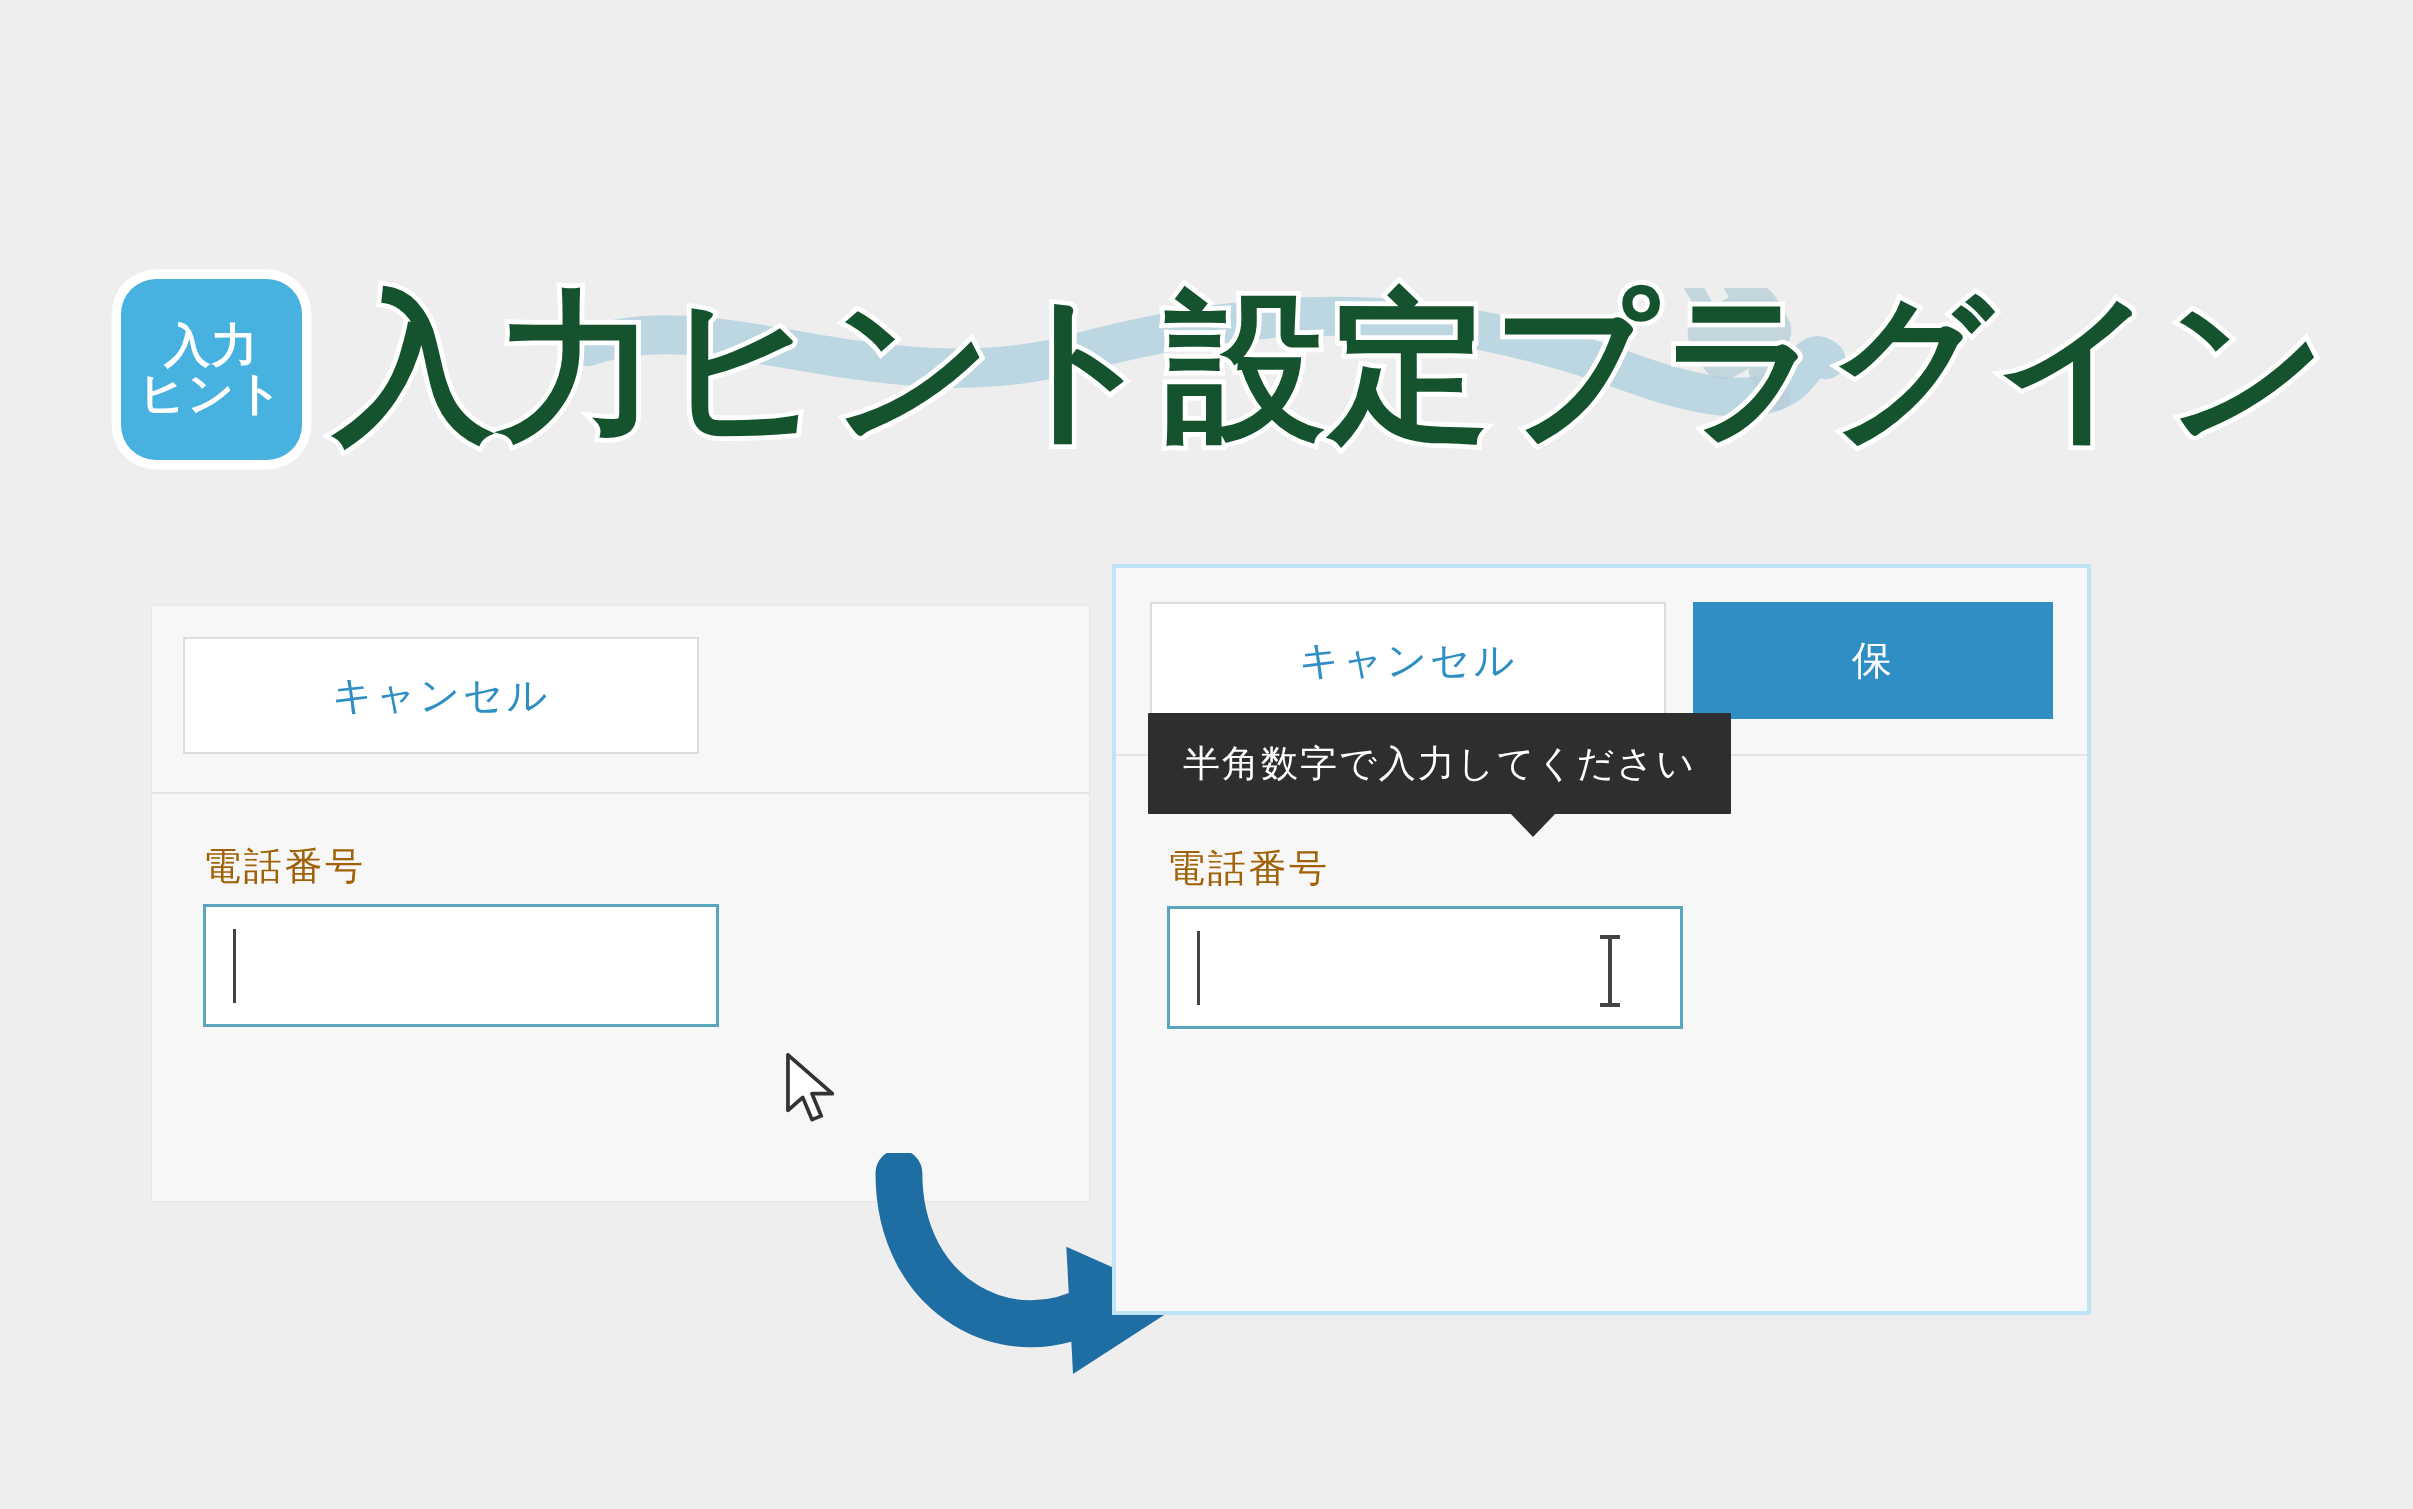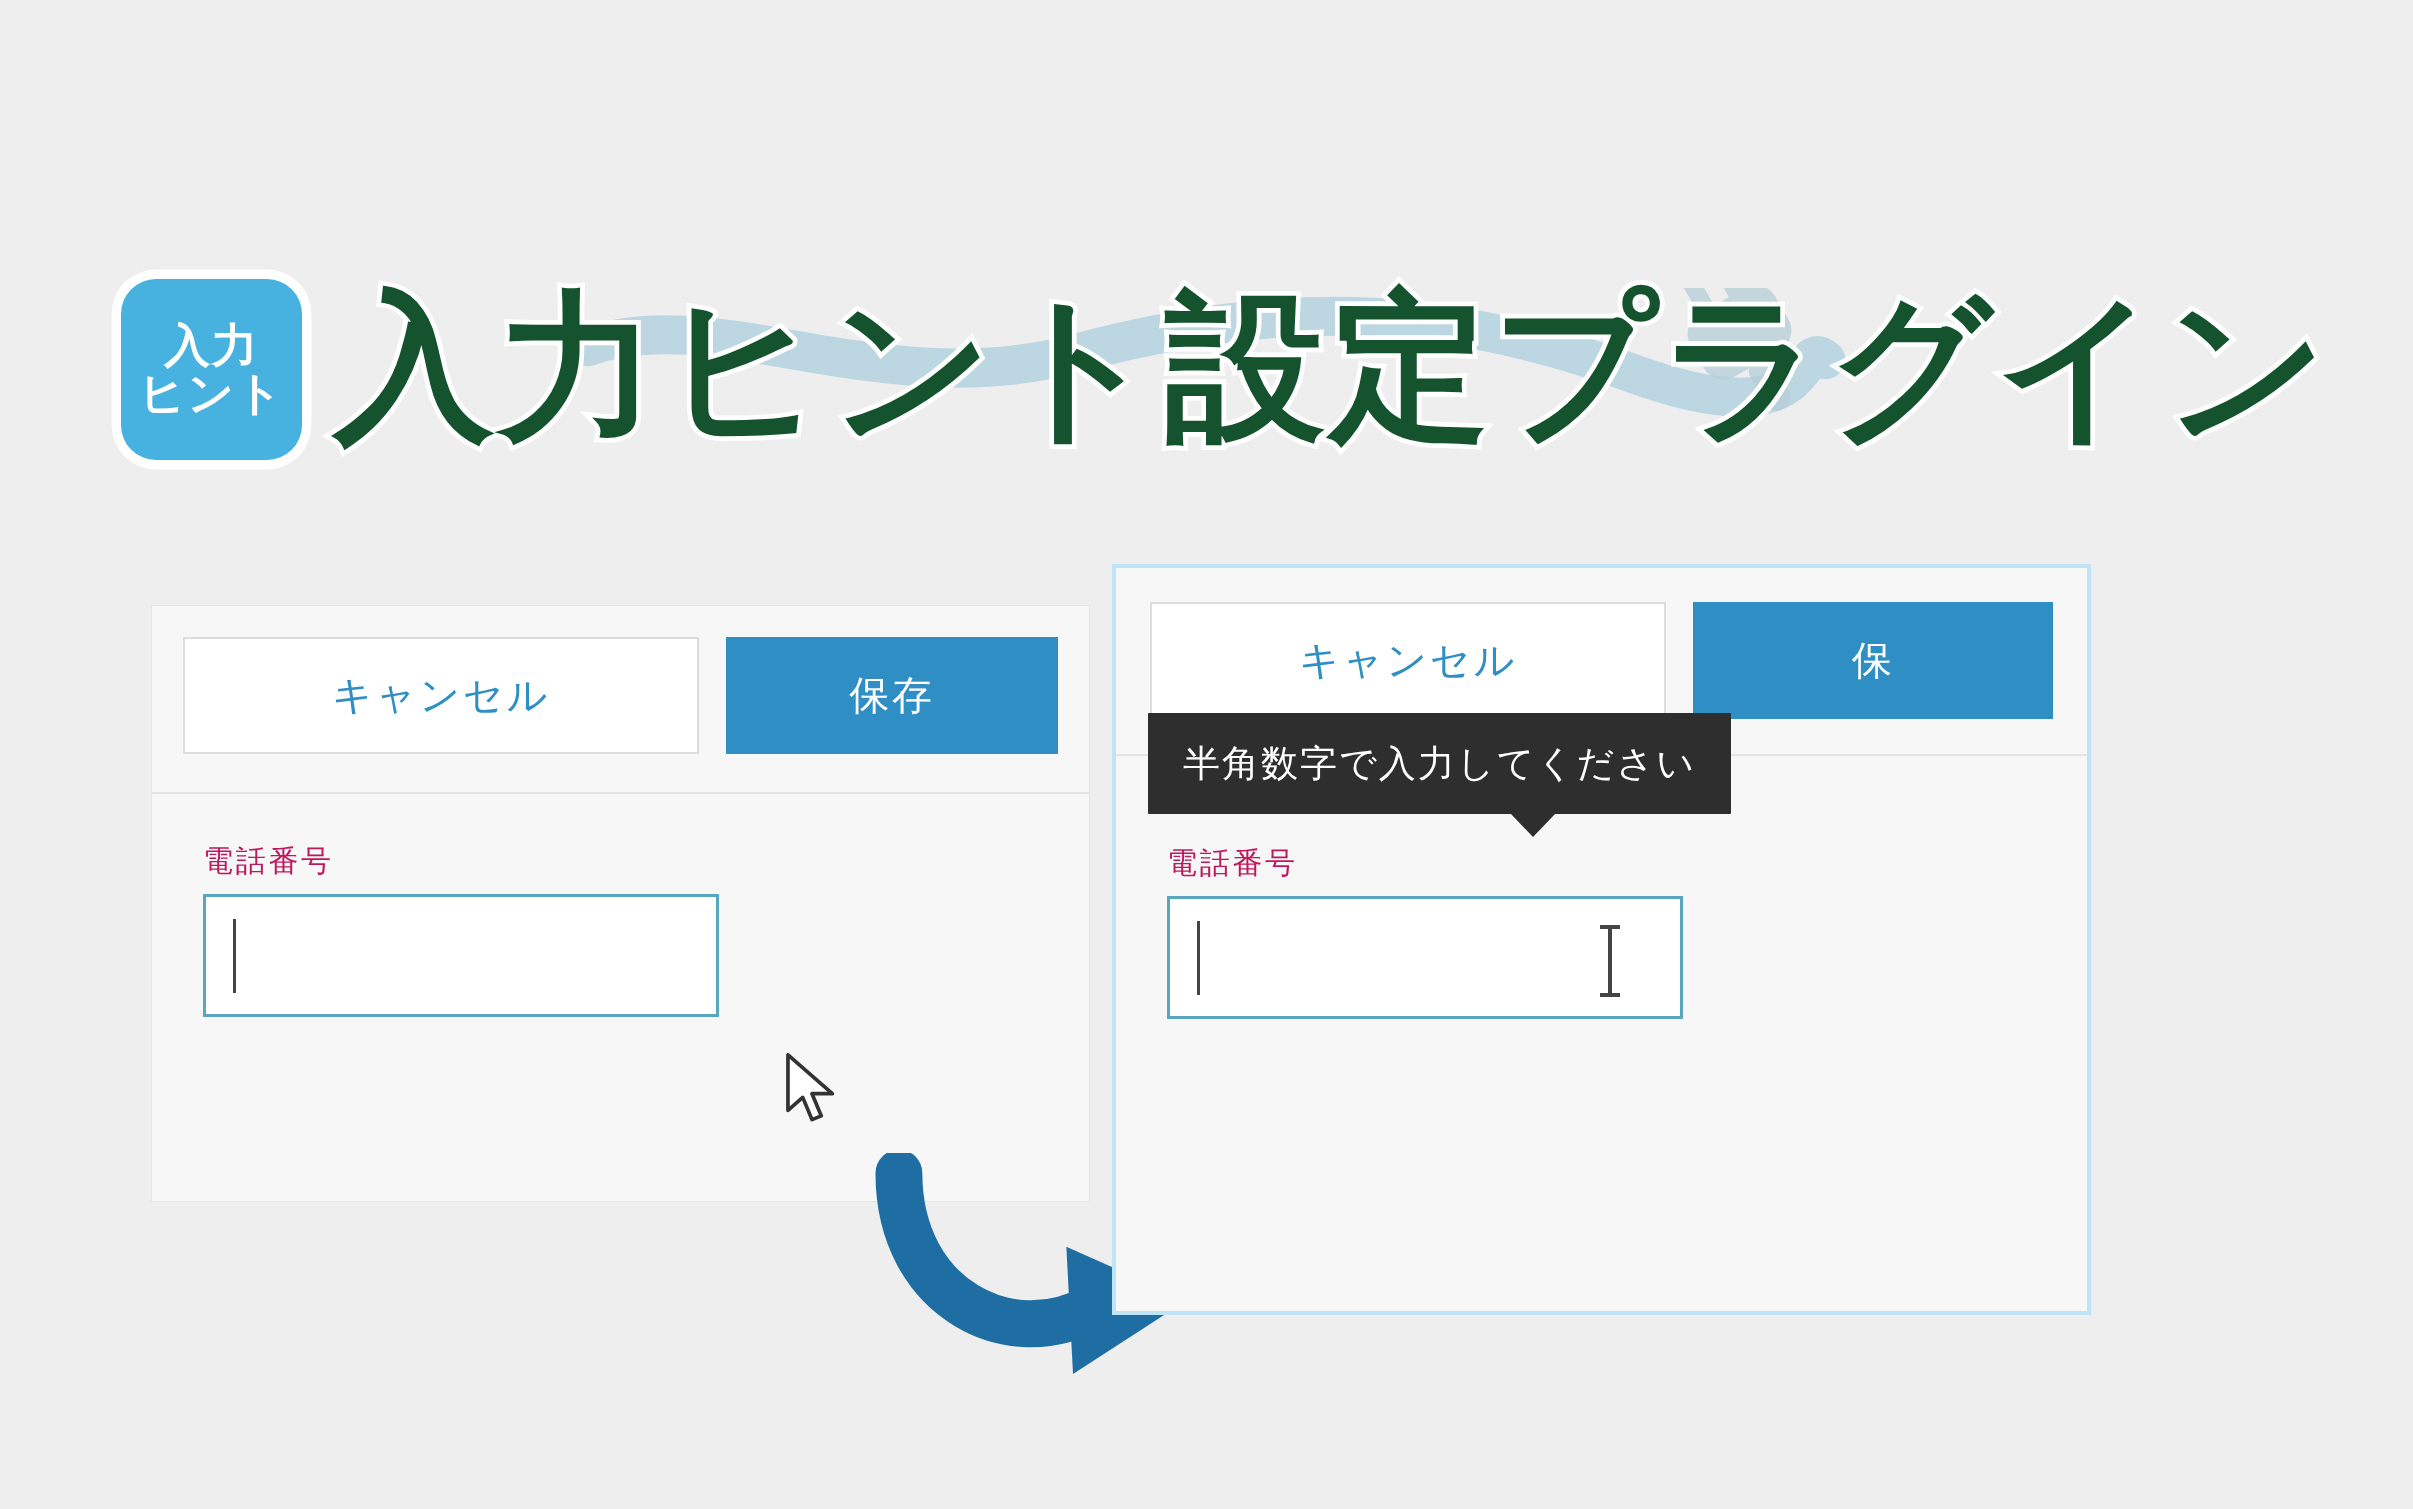--- a/index.html
+++ b/index.html
@@ -117,22 +117,22 @@
     min-width: 201px;
   }
   .panel-right .btn-save { min-width: 201px; margin-left: 27px; }
 
   .form-area {
     padding: 47px 51px 0 51px;
   }
   .panel-right .form-area { padding: 87px 51px 0 51px; position: relative; }
 
   .field-label {
-    font-size: 30px;
-    color: #be185d;
+    font-size: 38px;
+    color: #a16207;
     margin-bottom: 12px;
     letter-spacing: 2.7px;
   }
   .text-input {
     width: 516px;
     height: 123px;
     background: #ffffff;
     border: 3.4px solid #5aa6bf;
     padding: 0 19px;
     display: flex;
@@ -240,23 +240,20 @@
       </div>
     </div>
     <div class="title-text">入力ヒント設定プラグイン</div>
   </div>
 
   <div class="panel panel-left">
     <div class="toolbar">
       <div class="btn btn-cancel">
         <span>キャンセル</span>
       </div>
-      <div class="btn btn-save">
-        <span>保存</span>
-      </div>
     </div>
     <div class="form-area">
       <div class="field-label">電話番号</div>
       <div class="text-input">
         <span></span>
         <div class="caret"></div>
       </div>
     </div>
   </div>
 

